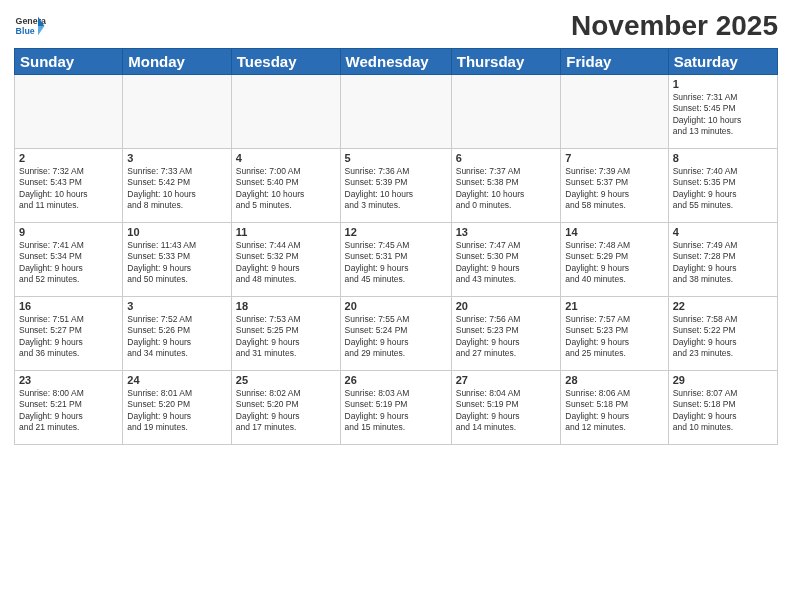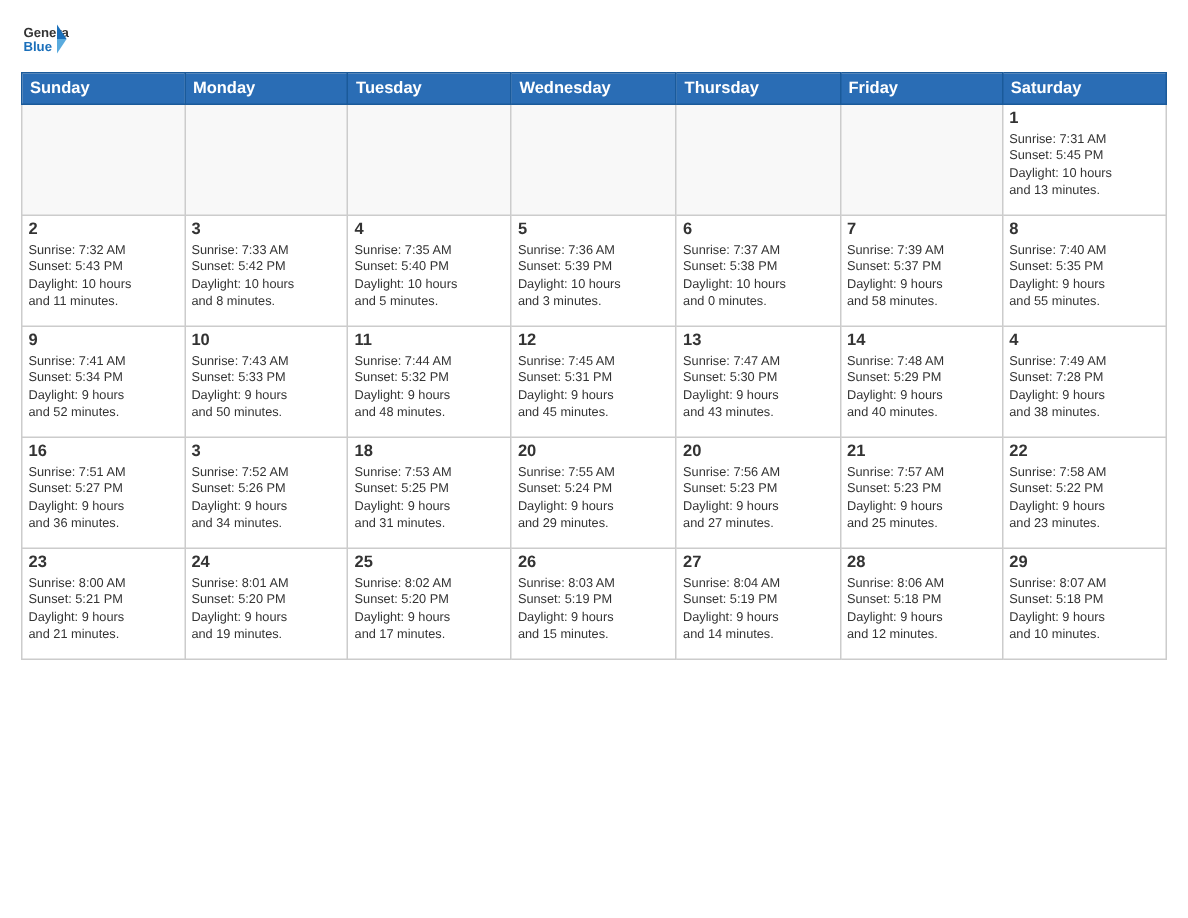--- a/index.html
+++ b/index.html
@@ -44,21 +44,21 @@
       color: #555;
     }
     .calendar {
       width: 100%;
       border-collapse: collapse;
       border: 1px solid #ccc;
     }
     .calendar th {
       background: #2a6db5;
       color: #fff;
-      font-size: 11px;
+      font-size: 15px;
       font-weight: bold;
       text-align: left;
       padding: 4px 5px;
       border: 1px solid #1a5a9a;
     }
     .calendar td {
       vertical-align: top;
       border: 1px solid #ccc;
       padding: 3px 4px;
       width: 113px;
@@ -92,20 +92,21 @@
   <div class="header">
     <div class="logo">
       <svg class="logo-icon" viewBox="0 0 40 40" xmlns="http://www.w3.org/2000/svg">
         <text x="2" y="18" font-size="11" font-weight="bold" fill="#333" font-family="Arial">General</text>
         <text x="2" y="30" font-size="11" font-weight="bold" fill="#1a6fba" font-family="Arial">Blue</text>
         <polygon points="30,8 38,20 30,20" fill="#1a6fba"></polygon>
         <polygon points="30,20 38,20 30,32" fill="#5aabde"></polygon>
       </svg>
     </div>
     <div class="title-block">
+      <div class="month-title">November 2025</div>
     </div>
   </div>
 
   <table class="calendar">
     <thead>
       <tr>
         <th>Sunday</th>
         <th>Monday</th>
         <th>Tuesday</th>
         <th>Wednesday</th>
@@ -140,21 +141,21 @@
           </td>
           <td>
             <span class="day-number">3</span>
             <div class="day-info" style="white-space: pre-line;">Sunrise: 7:33 AM
 Sunset: 5:42 PM
 Daylight: 10 hours
 and 8 minutes.</div>
           </td>
           <td>
             <span class="day-number">4</span>
-            <div class="day-info" style="white-space: pre-line;">Sunrise: 7:35 AM
+            <div class="day-info" style="white-space: pre-line;">Sunrise: 7:00 AM
 Sunset: 5:40 PM
 Daylight: 10 hours
 and 5 minutes.</div>
           </td>
           <td>
             <span class="day-number">5</span>
             <div class="day-info" style="white-space: pre-line;">Sunrise: 7:36 AM
 Sunset: 5:39 PM
 Daylight: 10 hours
 and 3 minutes.</div>
@@ -184,21 +185,21 @@
         <tr>
           <td>
             <span class="day-number">9</span>
             <div class="day-info" style="white-space: pre-line;">Sunrise: 7:41 AM
 Sunset: 5:34 PM
 Daylight: 9 hours
 and 52 minutes.</div>
           </td>
           <td>
             <span class="day-number">10</span>
-            <div class="day-info" style="white-space: pre-line;">Sunrise: 7:43 AM
+            <div class="day-info" style="white-space: pre-line;">Sunrise: 11:43 AM
 Sunset: 5:33 PM
 Daylight: 9 hours
 and 50 minutes.</div>
           </td>
           <td>
             <span class="day-number">11</span>
             <div class="day-info" style="white-space: pre-line;">Sunrise: 7:44 AM
 Sunset: 5:32 PM
 Daylight: 9 hours
 and 48 minutes.</div>

